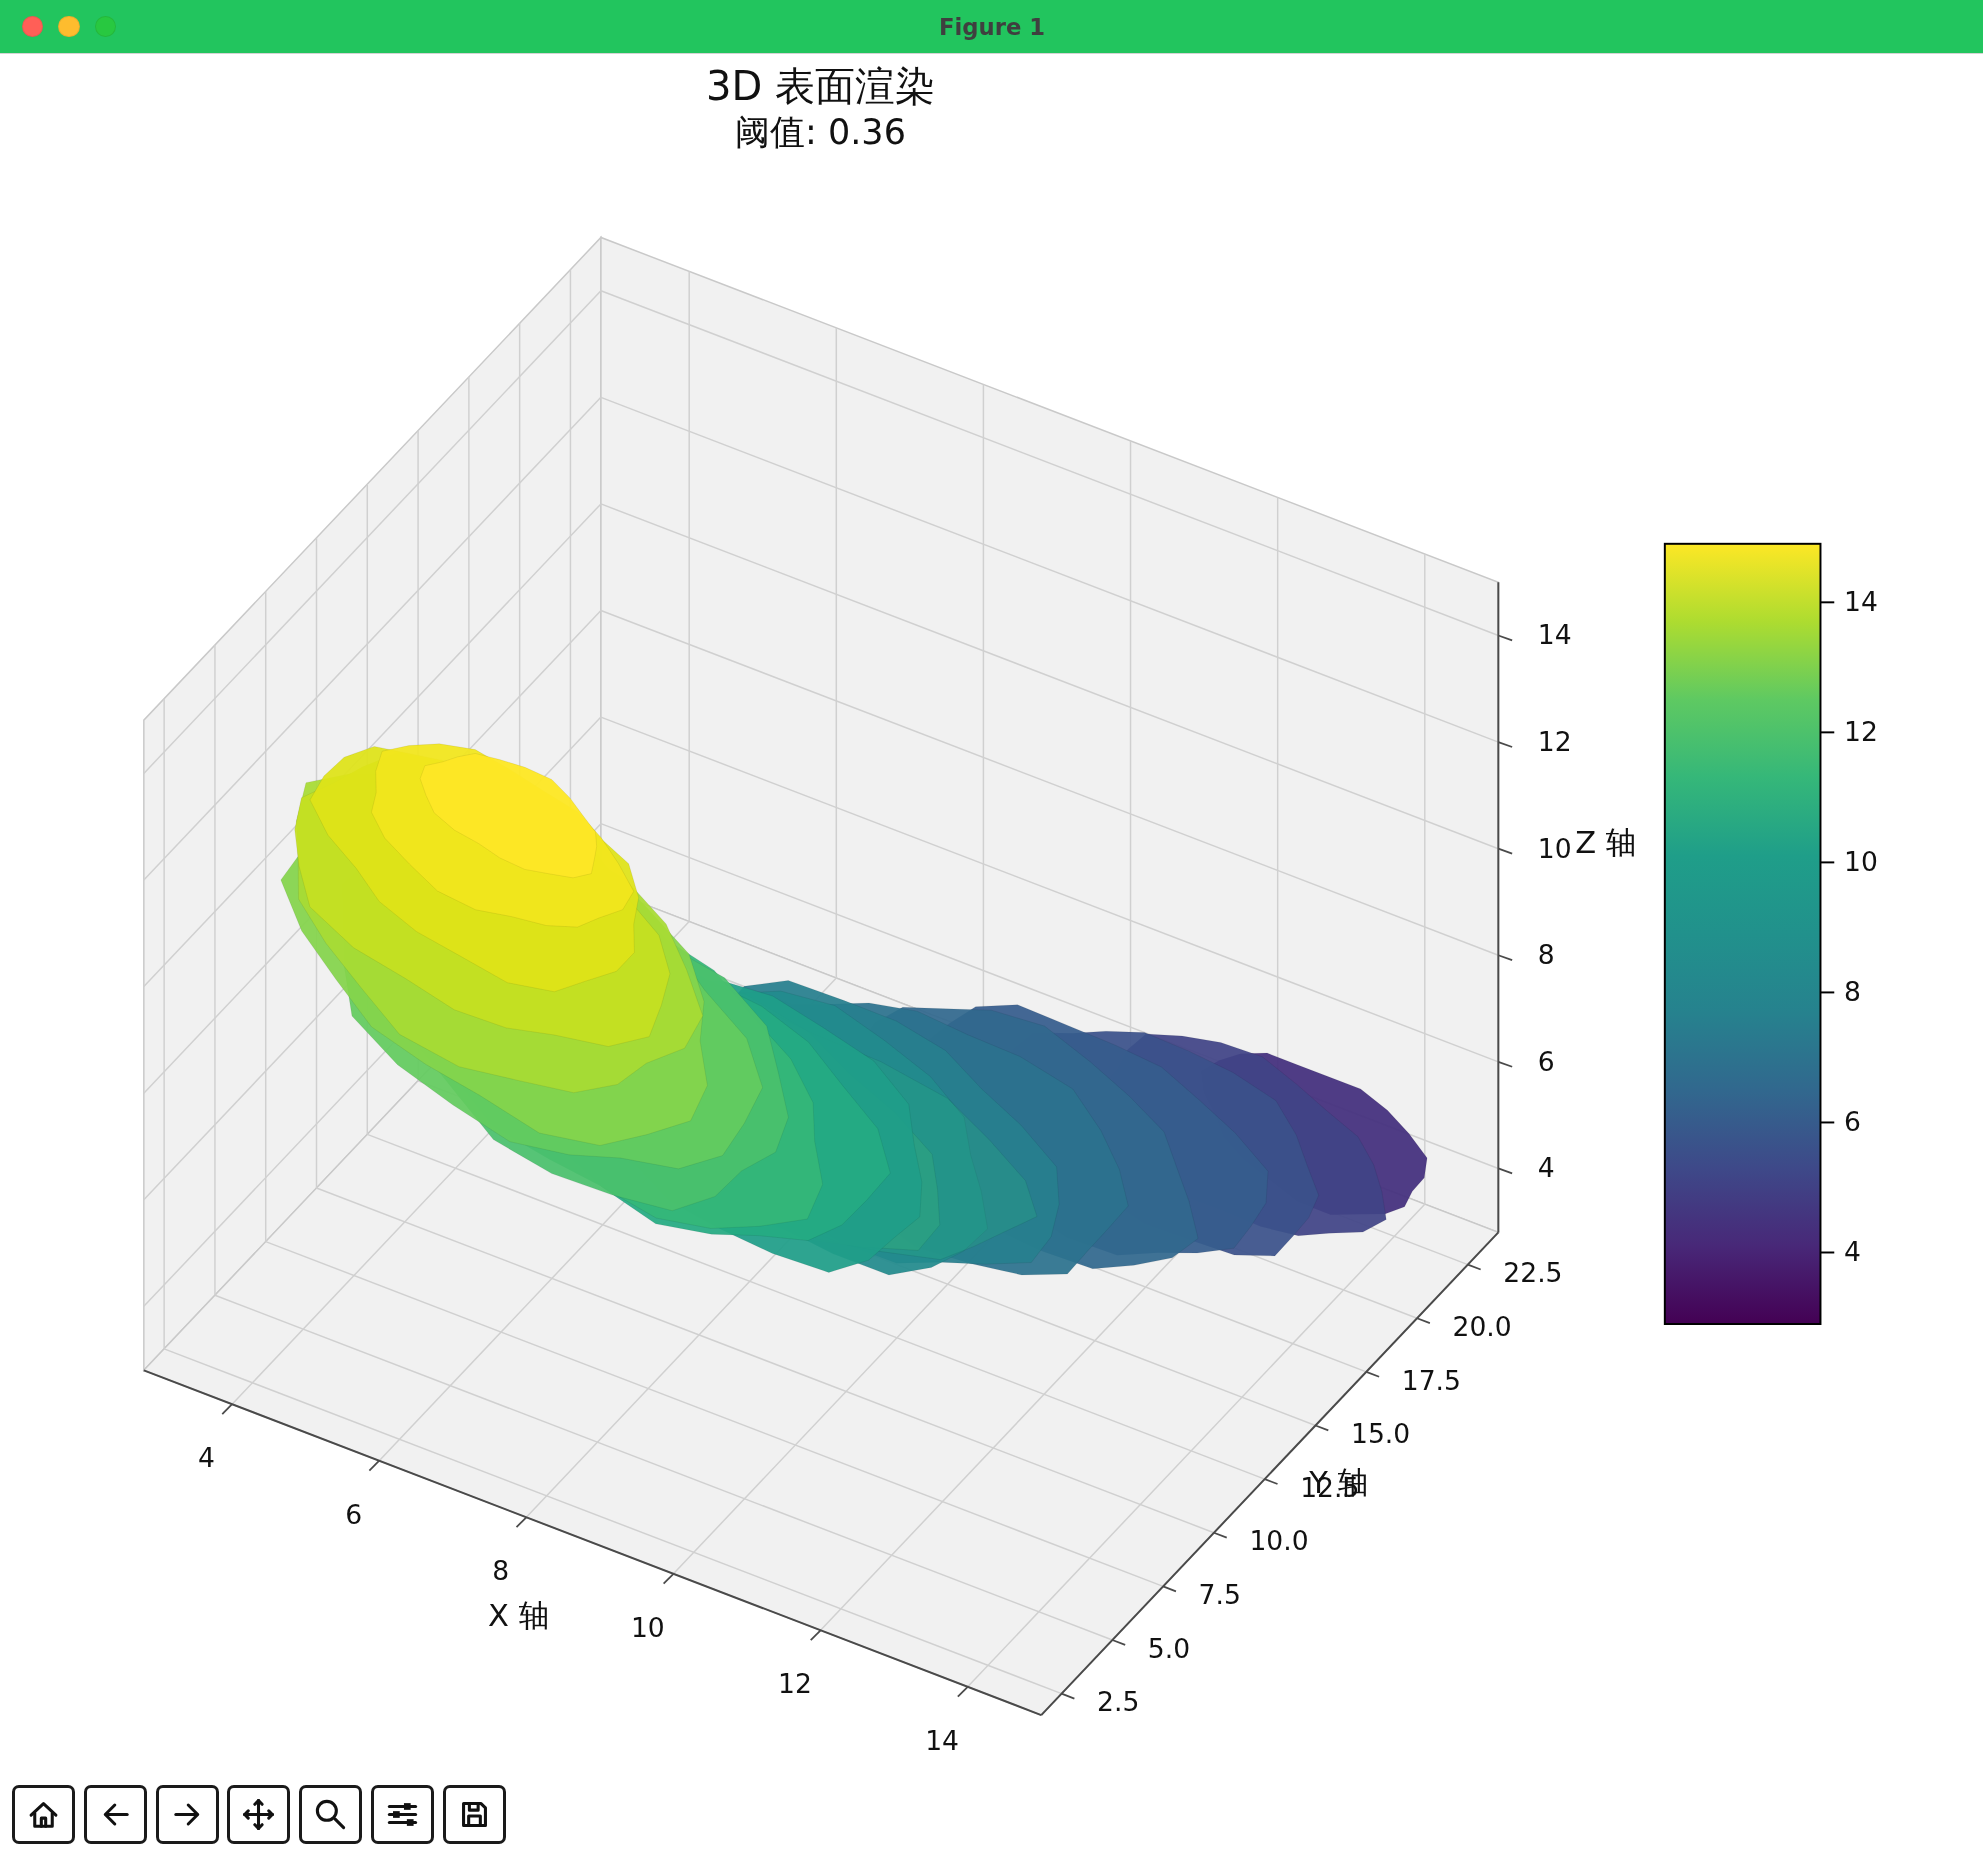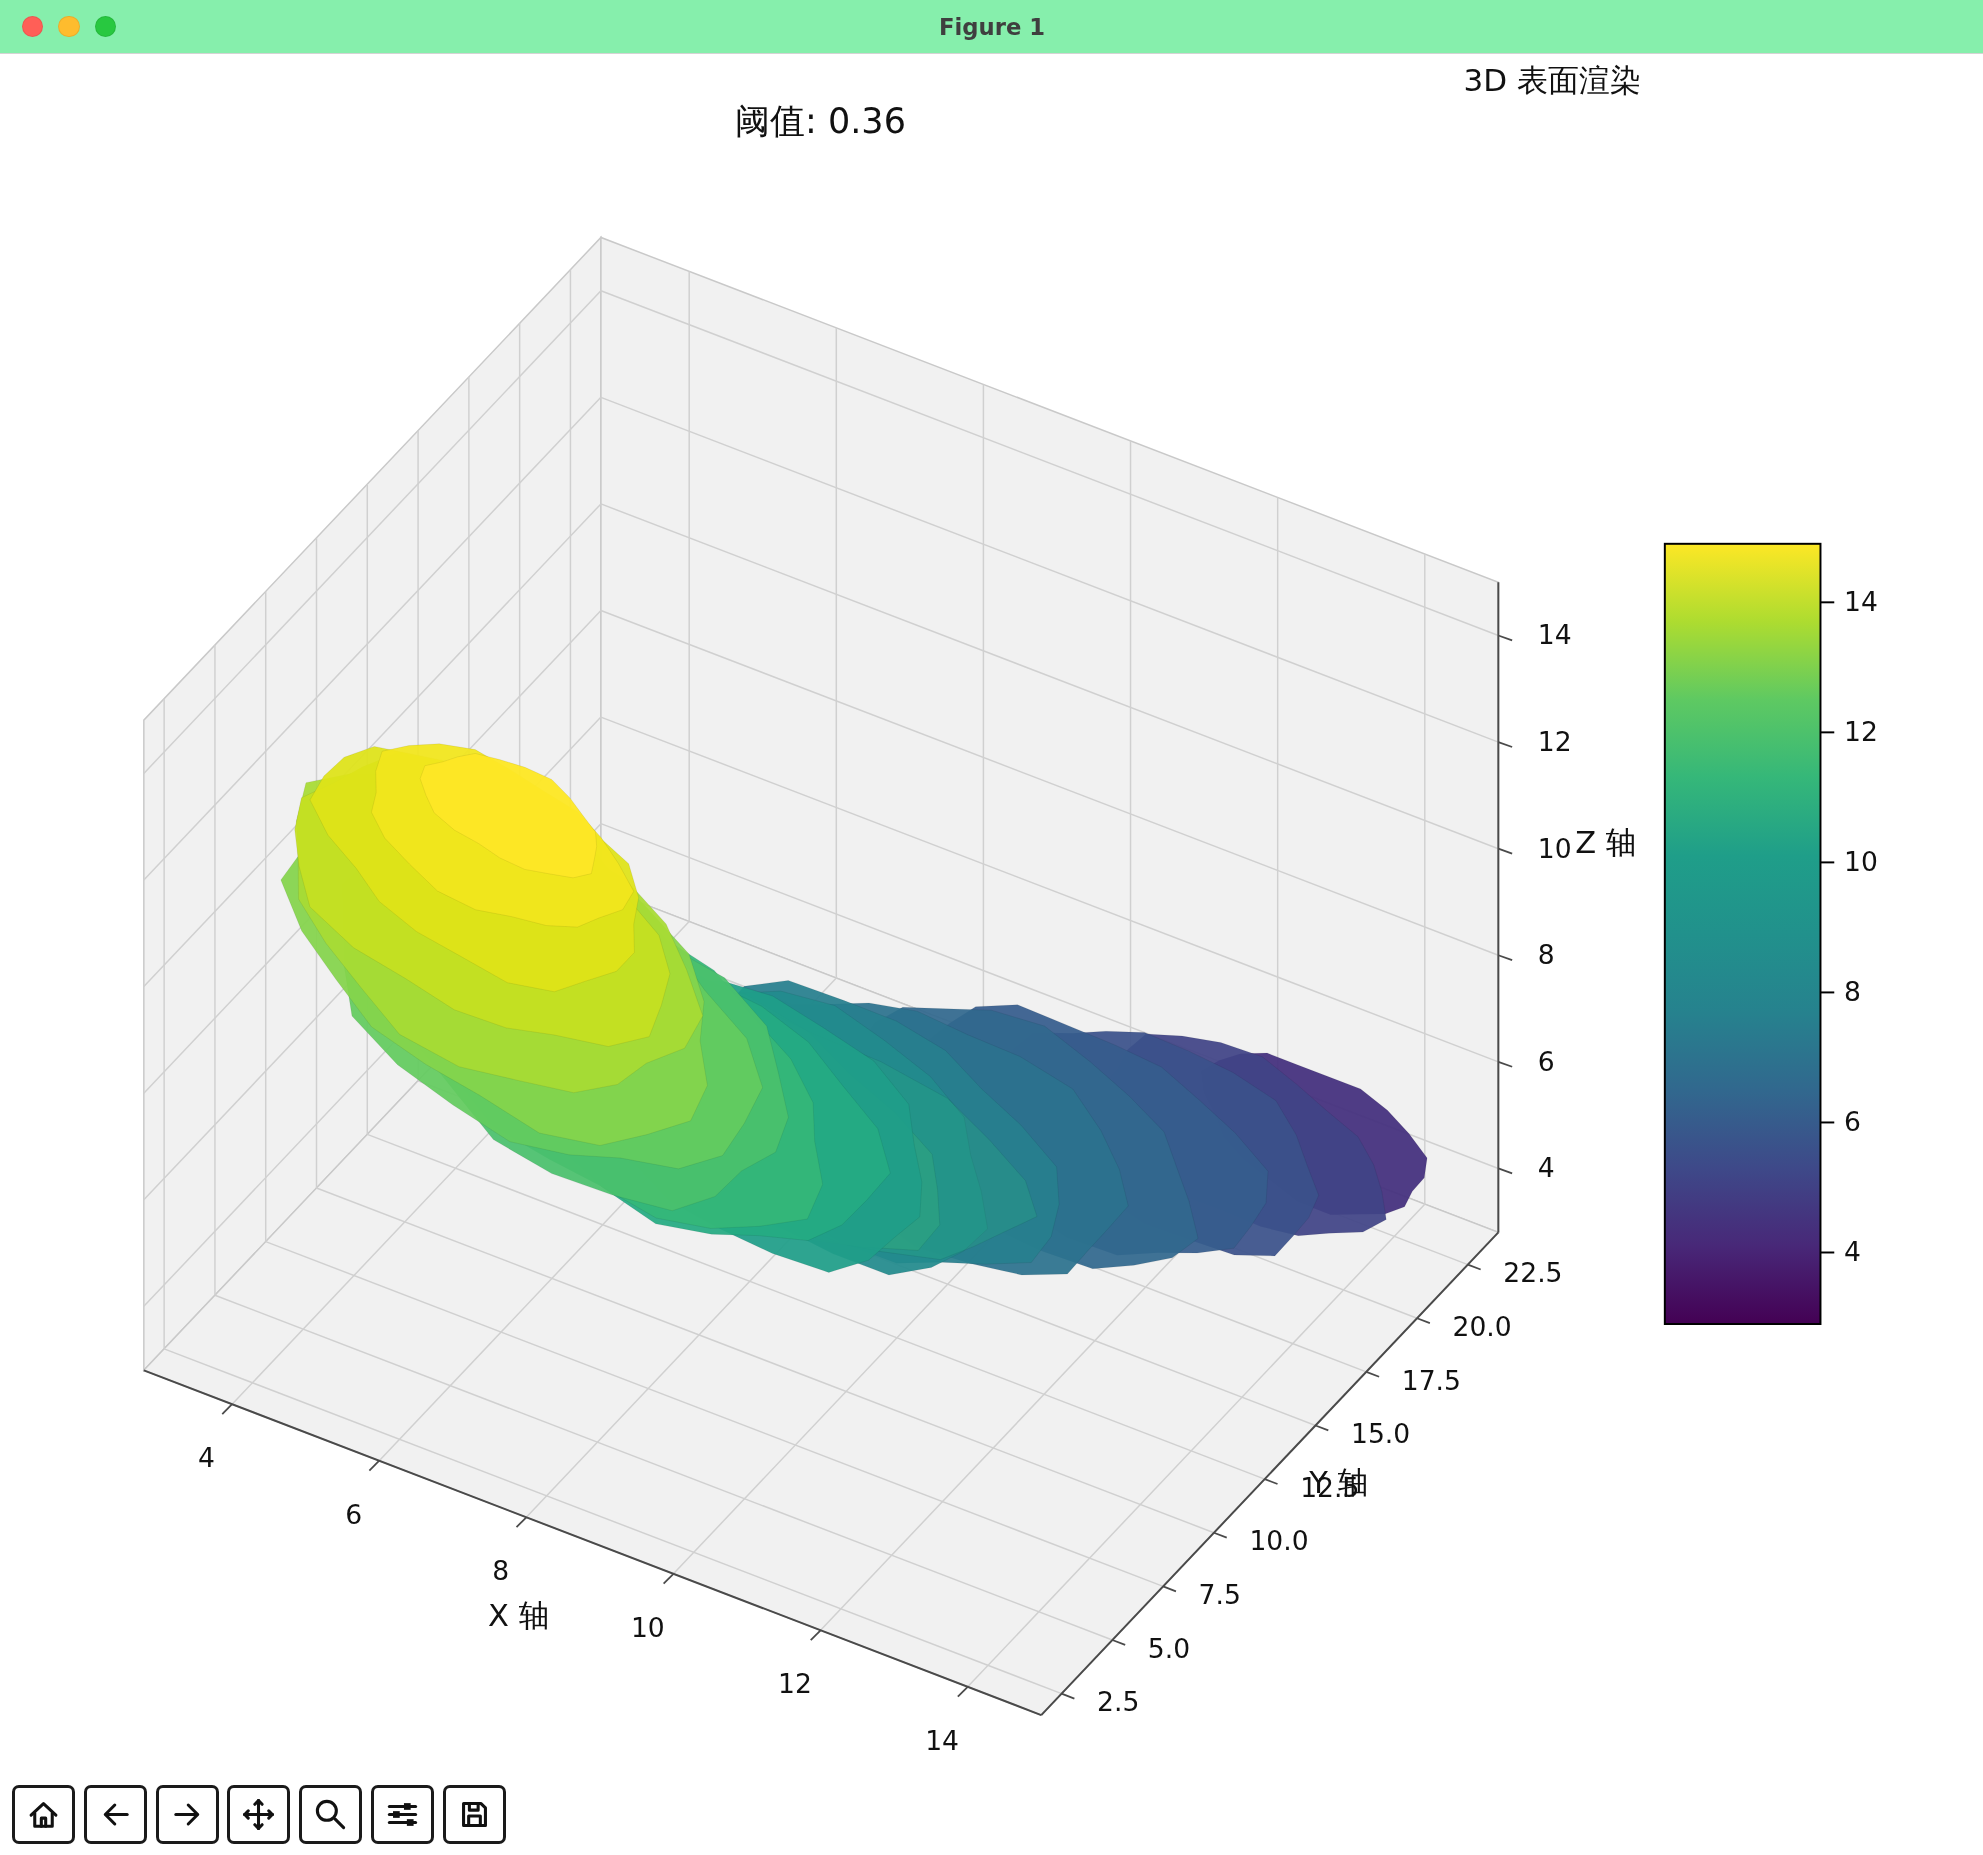--- a/index.html
+++ b/index.html
@@ -12,21 +12,21 @@
     position:absolute;top:0;left:0;width:1984px;height:53px;
     background:#ececec;border-bottom:1px solid #d4d4d4;
     display:flex;align-items:center;z-index:10;
   }
   .traffic{position:absolute;left:21.7px;top:0;height:53px;display:flex;align-items:center;gap:14.8px;}
   .tl{width:19.7px;height:19.7px;border-radius:50%;display:inline-block;border:1px solid rgba(0,0,0,0.08);}
   .win-title{flex:1;text-align:center;font-weight:bold;font-size:22.7px;color:#3f3f3f;}
   .fig-title{
     position:absolute;top:61px;left:0;width:1641px;text-align:center;z-index:2;color:#111;
   }
-  .fig-title .l1{font-size:31px;line-height:1.25;text-align:right;}
+  .fig-title .l1{font-size:40px;line-height:1.25;}
   .fig-title .l2{font-size:35px;line-height:1.25;}
   #figure-svg{position:absolute;left:0;top:0;width:1984px;height:1856px;z-index:1;}
   .toolbar{
     position:absolute;left:11.8px;bottom:11.8px;display:flex;gap:8.9px;z-index:10;
   }
   .tb-btn{
     width:63px;height:59px;background:#ffffff;border:3px solid #1a1a1a;border-radius:6.9px;
     display:flex;align-items:center;justify-content:center;padding:0;cursor:pointer;
   }
   .tb-btn svg{display:block;}
@@ -172,21 +172,21 @@
     <line x1="1848" y1="1007.4000000000001" x2="1862" y2="1007.4000000000001" stroke="#000" stroke-width="2"></line>
     <text x="1872" y="1016.4000000000001" font-size="27" fill="#111111" text-anchor="start">8</text>
     <line x1="1848" y1="875.4000000000001" x2="1862" y2="875.4000000000001" stroke="#000" stroke-width="2"></line>
     <text x="1872" y="884.4000000000001" font-size="27" fill="#111111" text-anchor="start">10</text>
     <line x1="1848" y1="743.4000000000001" x2="1862" y2="743.4000000000001" stroke="#000" stroke-width="2"></line>
     <text x="1872" y="752.4000000000001" font-size="27" fill="#111111" text-anchor="start">12</text>
     <line x1="1848" y1="611.4" x2="1862" y2="611.4" stroke="#000" stroke-width="2"></line>
     <text x="1872" y="620.4" font-size="27" fill="#111111" text-anchor="start">14</text>
   </svg>
 
-<div class="titlebar" style="background: #86efac;">
+<div class="titlebar" style="background: #22c55e;">
   <div class="traffic">
     <span class="tl" id="tl-close" style="background: rgb(255, 95, 87);"></span>
     <span class="tl" id="tl-min" style="background: rgb(254, 188, 46);"></span>
     <span class="tl" id="tl-zoom" style="background: rgb(40, 200, 64);"></span>
   </div>
   <div class="win-title">Figure 1</div>
 </div>
 
 <div class="fig-title">
   <div class="l1">3D 表面渲染</div>

